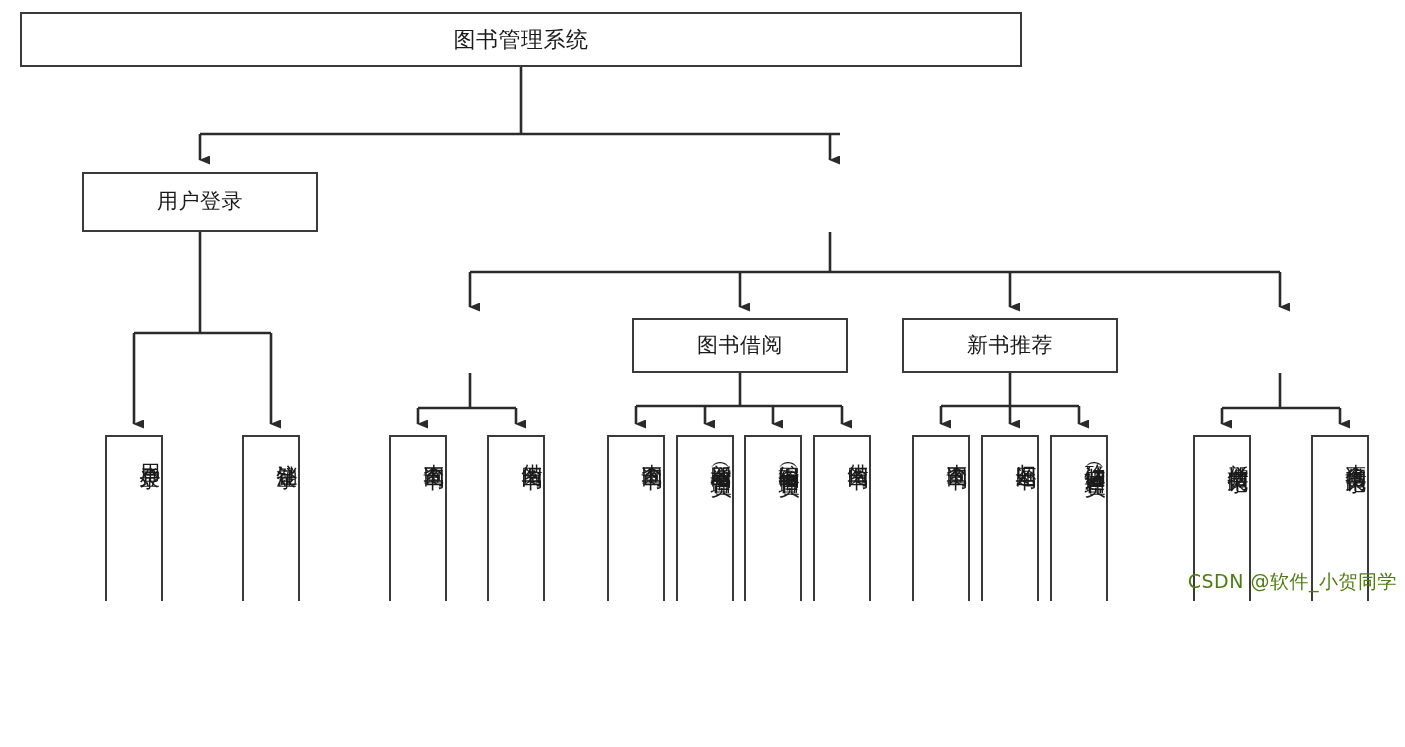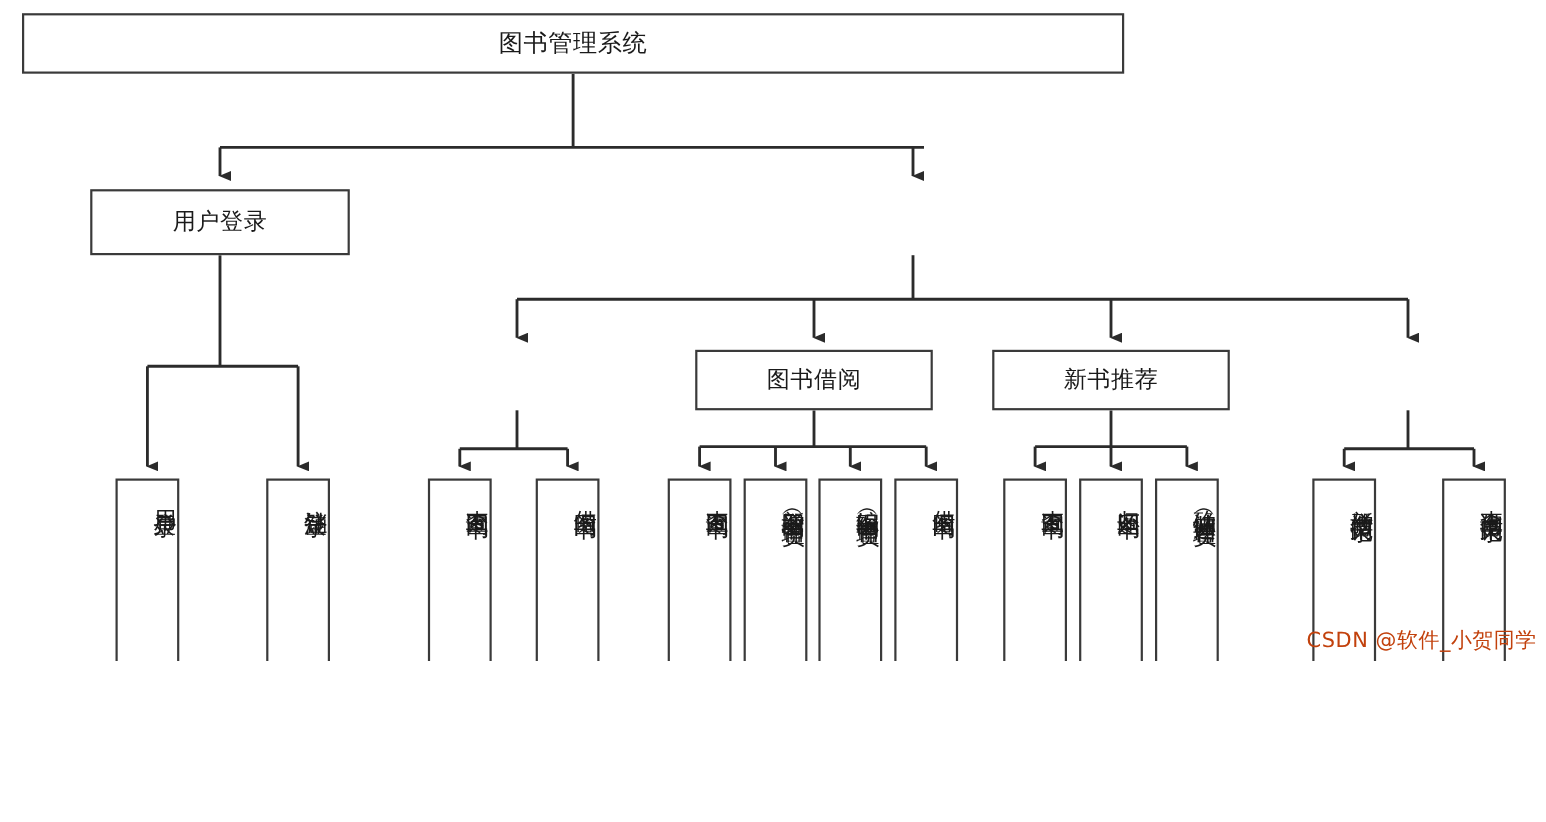--- a/index.html
+++ b/index.html
@@ -60,21 +60,21 @@
     line-height: 1.05;
     letter-spacing: 2px;
     width: 100%;
     text-align: center;
   }
   #watermark {
     position: absolute;
     right: 8px;
     bottom: 6px;
     font-size: 19px;
-    color: #c2410c;
+    color: #4d7c0f;
     letter-spacing: 0.5px;
     user-select: none;
     white-space: nowrap;
   }
 </style>
 </head>
 <body>
 
 <div id="diagram-root">
 

